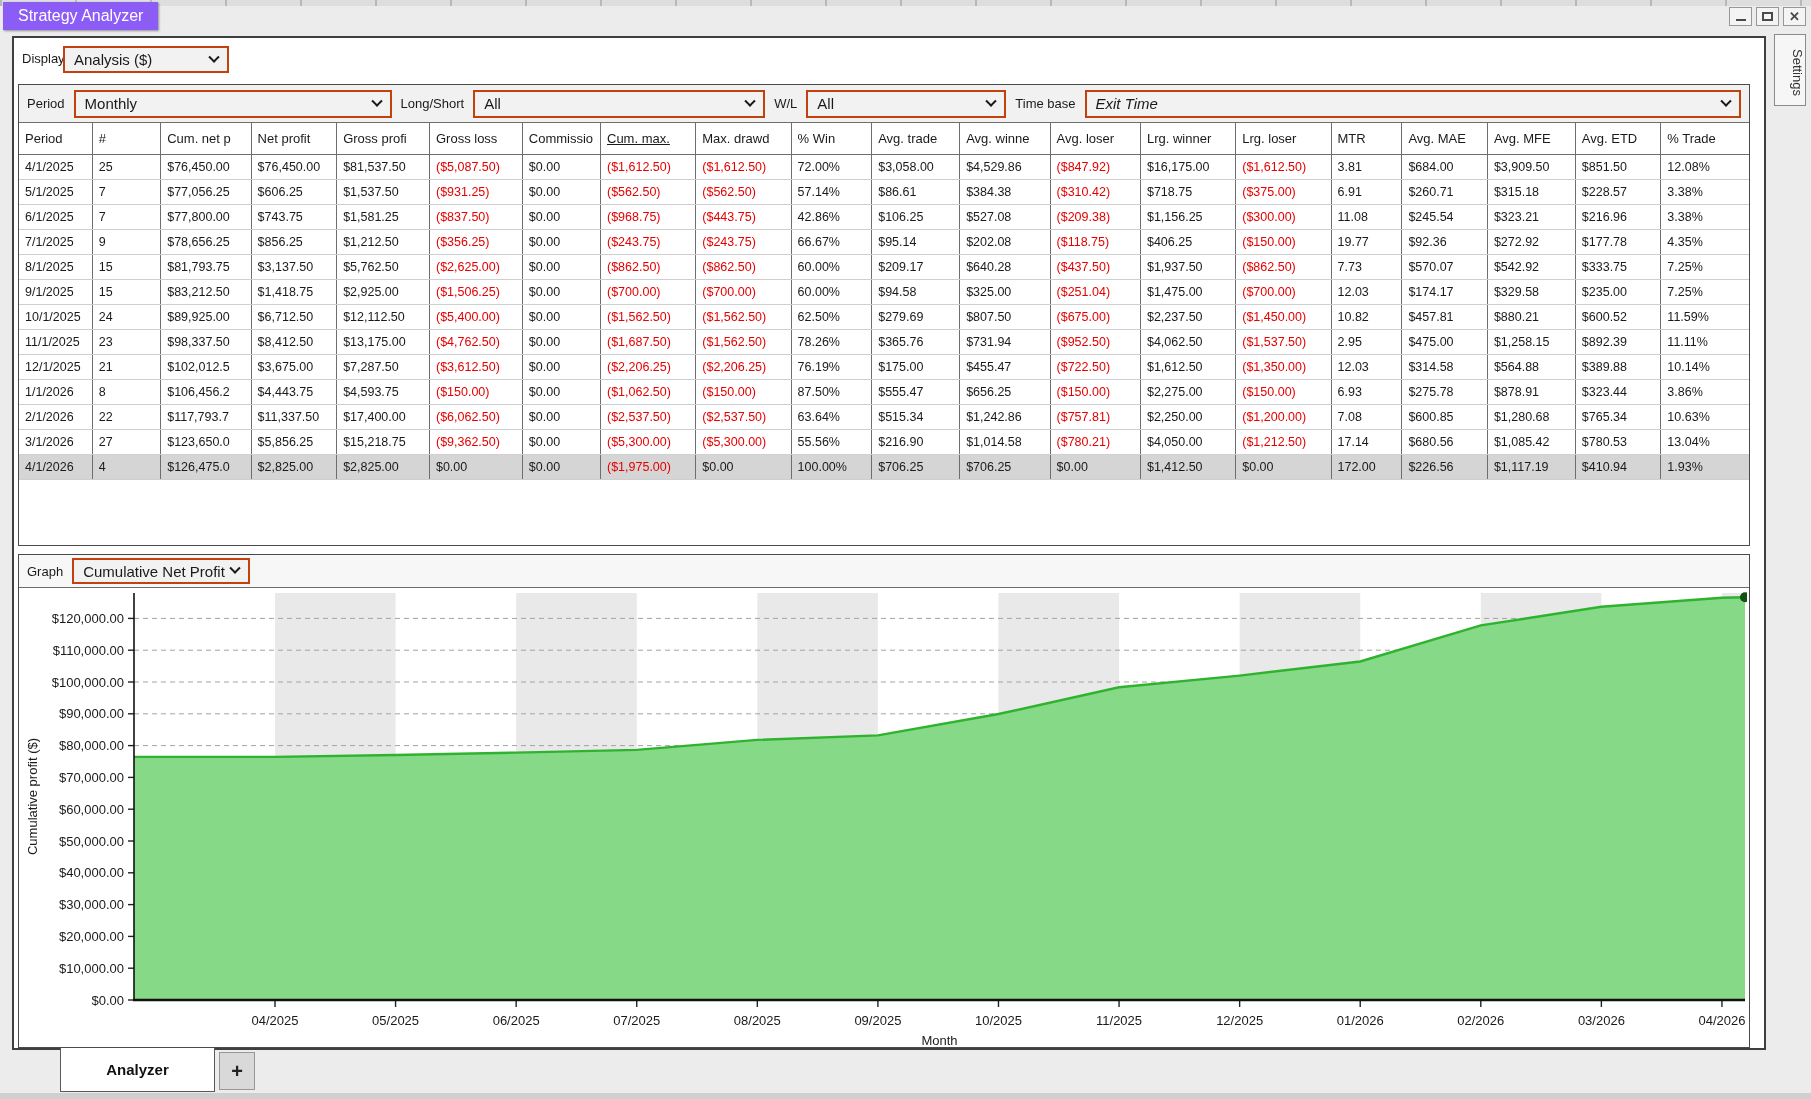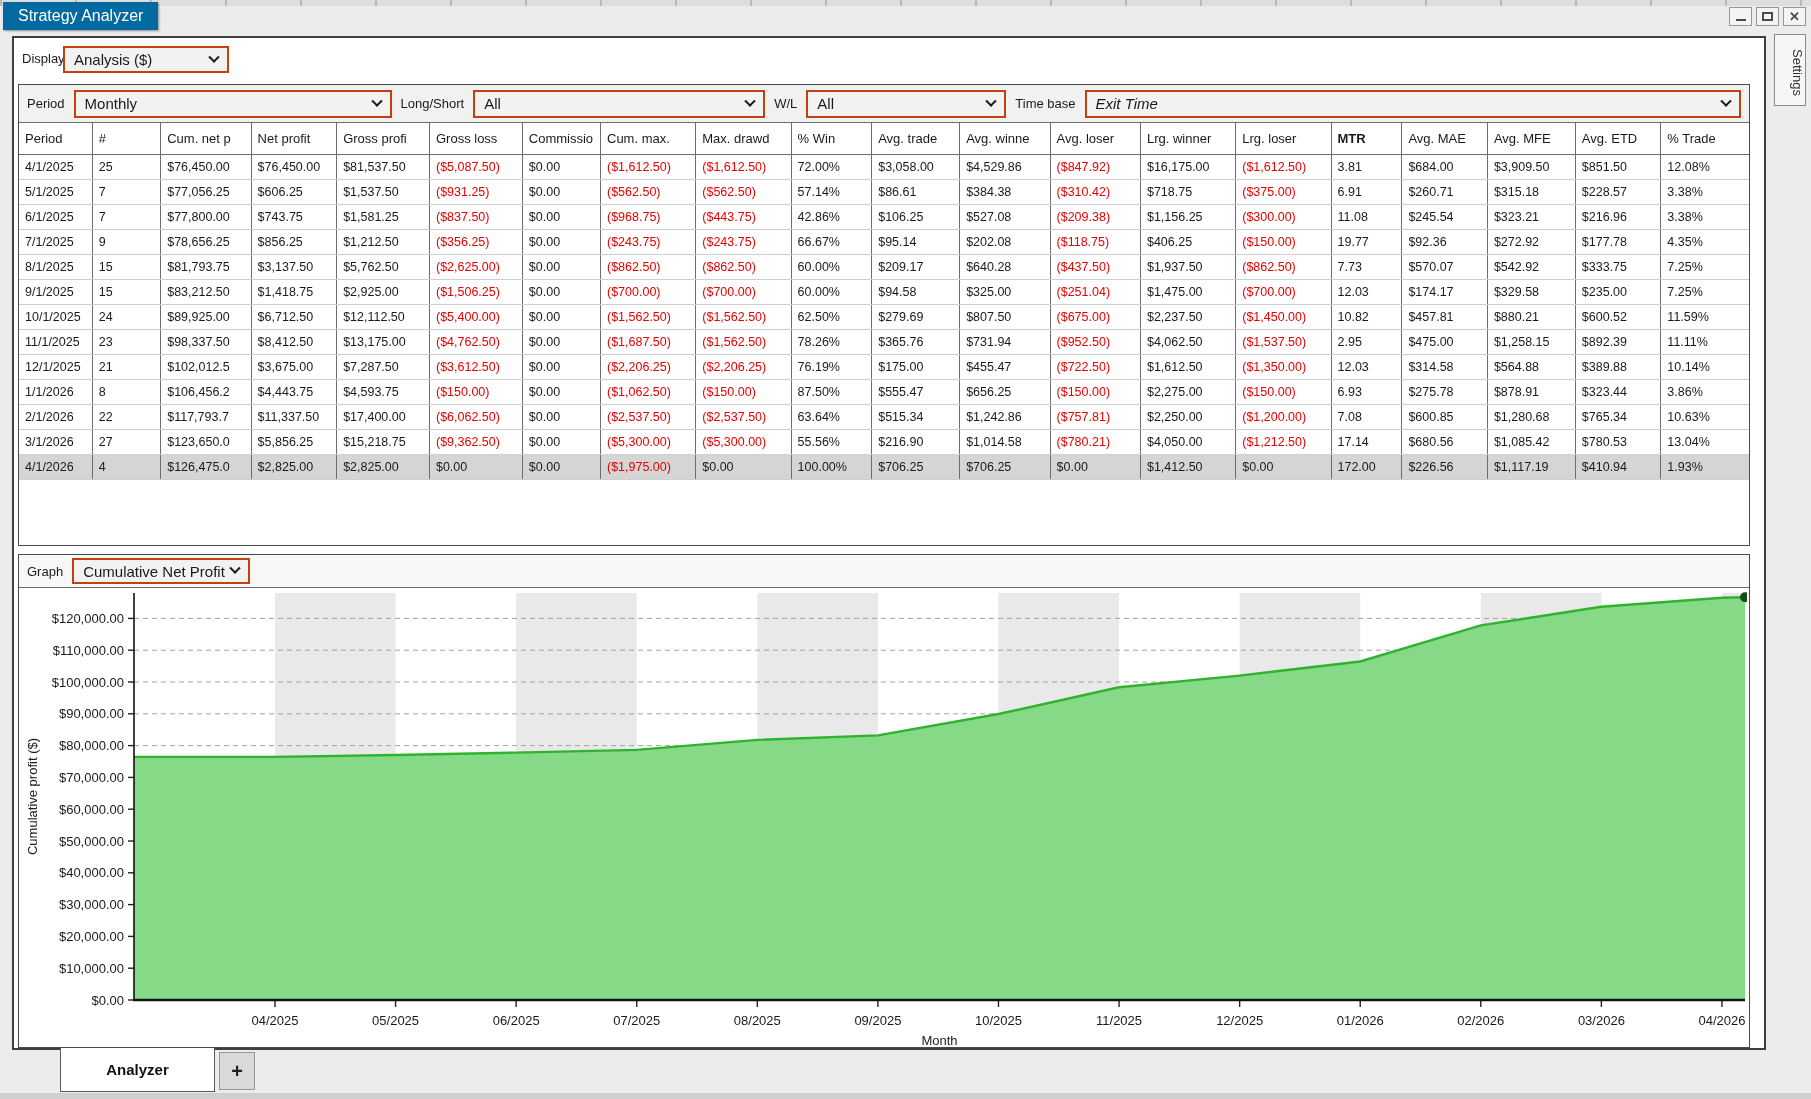--- a/index.html
+++ b/index.html
@@ -57,21 +57,21 @@
               border:1px solid #979797; z-index:5; display:flex; align-items:center; justify-content:center;
               font-size:20px; font-weight:bold; color:#222; }
   .bottom-strip { position:absolute; left:0; top:1093px; width:1811px; height:6px; background:#cfcfcf; }
   .flabel { white-space:nowrap; }
 </style>
 </head>
 <body>
 
 <div id="window">
   <div class="top-texture"></div>
-  <div class="title-tab" style="background: #0369a1;">Strategy Analyzer</div>
+  <div class="title-tab" style="background: #8b5cf6;">Strategy Analyzer</div>
   <div class="win-controls">
     <div class="winbtn">
         <div class="glyph-min"></div>
       </div>
     <div class="winbtn">
         <div class="glyph-max"></div>
       </div>
     <div class="winbtn">
         <span class="glyph-close">✕</span>
       </div>
@@ -114,29 +114,29 @@
       <table class="grid">
         <thead>
             <tr id="grid-head">
               <th style="width: 60px;">Period</th>
               <th style="width: 56px;">#</th>
               <th style="width: 74px;">Cum. net p</th>
               <th style="width: 70px;">Net profit</th>
               <th style="width: 76px; margin-left: 25px;">Gross profi</th>
               <th style="width: 76px;">Gross loss</th>
               <th style="width: 64px;">Commissio</th>
-              <th style="width: 78px;">Cum. max.</th>
+              <th style="width: 78px; text-decoration: underline;">Cum. max.</th>
               <th style="width: 78px;">Max. drawd</th>
               <th style="width: 66px;">% Win</th>
               <th style="width: 72px;">Avg. trade</th>
               <th style="width: 74px;">Avg. winne</th>
               <th style="width: 74px;">Avg. loser</th>
               <th style="width: 78px;">Lrg. winner</th>
               <th style="width: 78px;">Lrg. loser</th>
-              <th style="width: 58px; font-weight: bold;">MTR</th>
+              <th style="width: 58px;">MTR</th>
               <th style="width: 70px;">Avg. MAE</th>
               <th style="width: 72px;">Avg. MFE</th>
               <th style="width: 70px;">Avg. ETD</th>
               <th style="width: 72px;">% Trade</th>
             </tr>
           </thead>
         <tbody id="grid-body">
             <tr>
               <td>4/1/2025</td>
               <td>25</td>

